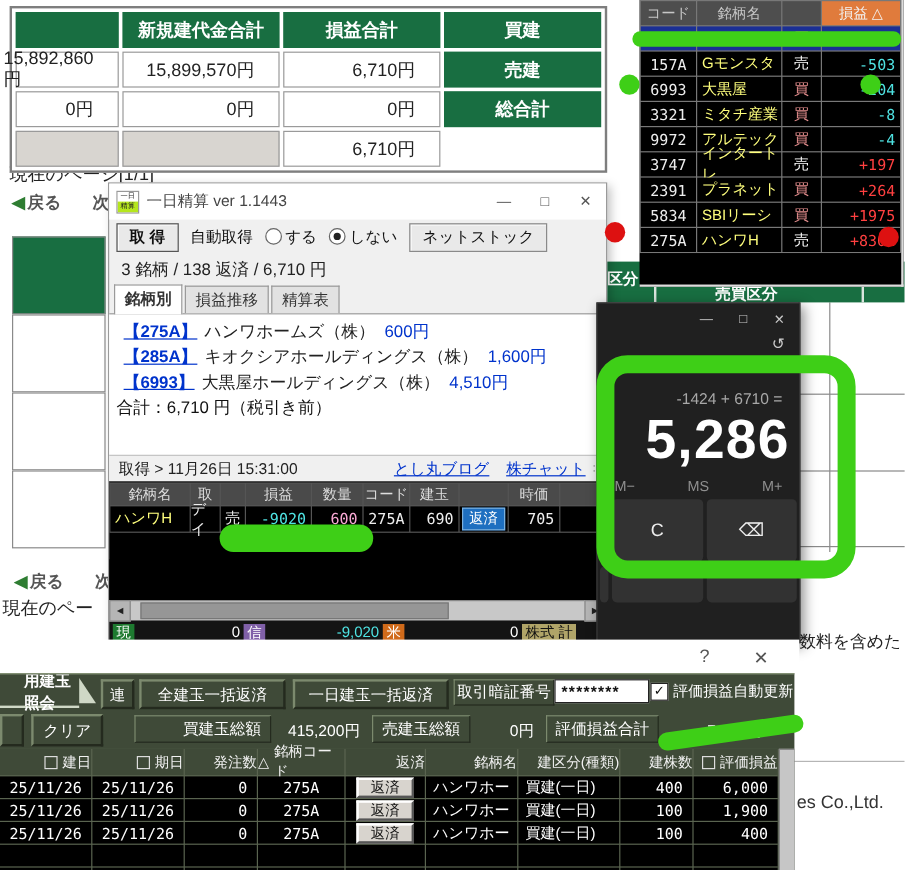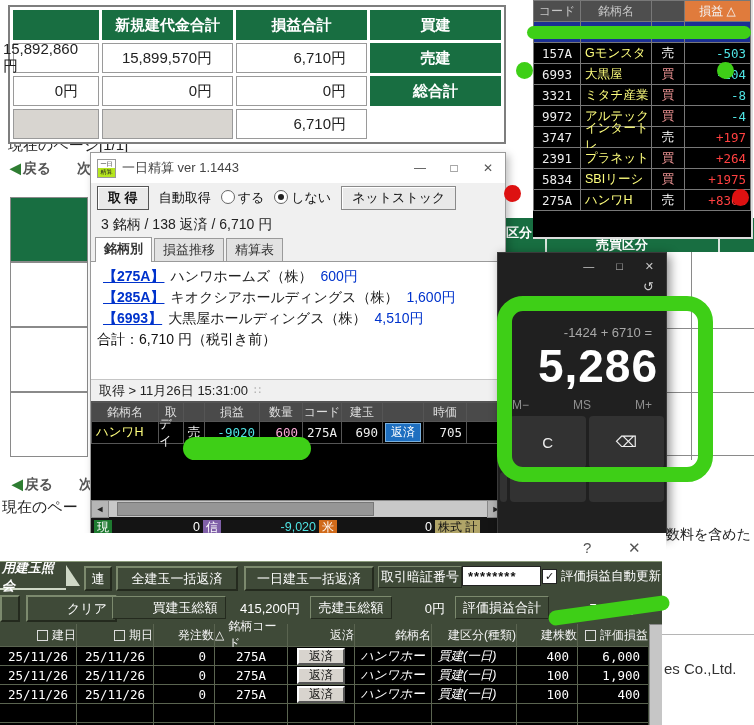--- a/index.html
+++ b/index.html
@@ -149,21 +149,21 @@
      display:flex;align-items:center;padding-left:5px;letter-spacing:1px;}
   .cbx{width:13px;height:13px;background:#fff;border:1px solid #222;color:#111;font-size:11px;
      line-height:12px;text-align:center;display:inline-block;}
   #pw-table{position:absolute;left:0;top:62px;width:648px;display:grid;
      grid-template-columns:76px 76px 60px 72px 66px 76px 84px 60px 1fr;gap:1px;background:#5a6450;}
   .pt-h{background:#3f4a38;color:#f2f2f2;font-size:12px;height:22px;display:flex;
      align-items:center;justify-content:flex-end;gap:4px;}
   .pt-c{background:#000;color:#fff;font-size:12.5px;height:18px;display:flex;align-items:center;}
   .pt-center{justify-content:center;}
   .pt-right{justify-content:flex-end;padding-right:8px;}
-  .pt-left{padding-left:6px;font-style:italic;}
+  .pt-left{padding-left:6px;}
   .hcb{width:9px;height:9px;border:1px solid #ddd;background:#3f4a38;display:inline-block;flex:none;}
   .repay-gray{background:#d8d4ce;color:#111;font-size:12px;border:2px solid;
      border-color:#fff #555 #555 #fff;padding:0 10px;margin:0 auto;line-height:13px;}
   #pw-scroll{position:absolute;left:649px;top:62px;width:12px;bottom:0;background:#c6c6c6;border:1px solid #888;}
 
   
   .marker{z-index:60;}
   .mk-green{background:#3ecf17;}
   .mk-red{background:#dd1111;border-radius:50%;}
   #mk-line{left:527px;top:26px;width:224px;height:13px;border-radius:7px;}
@@ -322,20 +322,24 @@
       <div class="sline">
         <span class="scode">【285A】</span><span class="sname">キオクシアホールディングス（株）</span><span class="sprice">1,600円</span>
       </div>
       <div class="sline">
         <span class="scode">【6993】</span><span class="sname">大黒屋ホールディングス（株）</span><span class="sprice">4,510円</span>
       </div>
       <div class="sline" style="margin-left:-6px;">合計：6,710 円（税引き前）</div>
     </div>
     <div id="settle-footer">
       <span>取得 &gt; 11月26日 15:31:00</span>
+      <span class="links">
+        <span class="bluelink">とし丸ブログ</span>
+        <span class="bluelink">株チャット</span>
+      </span>
       <span id="settle-grip">∷</span>
     </div>
     <div id="settle-dark">
       <div id="sd-grid">
         <div class="sd-h">銘柄名</div>
         <div class="sd-h">取</div>
         <div class="sd-h"></div>
         <div class="sd-h">損益</div>
         <div class="sd-h">数量</div>
         <div class="sd-h">コード</div>
@@ -400,35 +404,35 @@
     </div>
   </div>
 
   <div id="white-strip" class="abs">
     <span class="glyph" style="left:583px;">?</span>
     <span class="glyph" style="left:628px;">✕</span>
   </div>
 
   <div id="position-window" class="abs">
     <div id="pw-tab">
-      <span style="padding-left:2px;font-style:italic;">用建玉照会</span>
+      <span style="padding-left:20px;">用建玉照会</span>
       <span class="slant"></span>
     </div>
     <div class="olv pos-abs" style="left:84px;top:4px;width:24px;height:21px;">連</div>
     <div class="olv pos-abs" style="left:116px;top:4px;width:118px;height:21px;">全建玉一括返済</div>
     <div class="olv pos-abs" style="left:244px;top:4px;width:126px;height:21px;">一日建玉一括返済</div>
     <div class="olv olv-lbl pos-abs" style="left:378px;top:4px;width:82px;height:20px;">取引暗証番号</div>
     <div id="pw-field" class="pos-abs" style="left:462px;top:4px;width:72px;height:18px;">********</div>
     <div class="pos-abs" style="left:542px;top:6px;display:flex;align-items:center;gap:4px;">
       <span class="cbx">✓</span>
       <span style="font-size:12.5px;white-space:nowrap;">評価損益自動更新</span>
     </div>
 
     <div class="olv pos-abs" style="left:0px;top:33px;width:16px;height:23px;"></div>
-    <div class="olv pos-abs" style="left:26px;top:33px;width:56px;height:23px;padding-left:31px;">クリア</div>
+    <div class="olv pos-abs" style="left:26px;top:33px;width:56px;height:23px;">クリア</div>
     <div class="olv olv-lbl pos-abs" style="left:112px;top:34px;width:80px;height:21px;padding-left:32px;">買建玉総額</div>
     <div class="pw-val" style="left:200px;top:38px;width:100px;">415,200円</div>
     <div class="olv olv-lbl pos-abs" style="left:310px;top:34px;width:80px;height:21px;">売建玉総額</div>
     <div class="pw-val" style="left:395px;top:38px;width:50px;">0円</div>
     <div class="olv olv-lbl pos-abs" style="left:455px;top:34px;width:92px;height:21px;">評価損益合計</div>
     <div class="pw-val" style="left:555px;top:38px;width:80px;">7,800円</div>
 
     <div id="pw-table">
       <div class="pt-h">
           <span class="hcb"></span>

